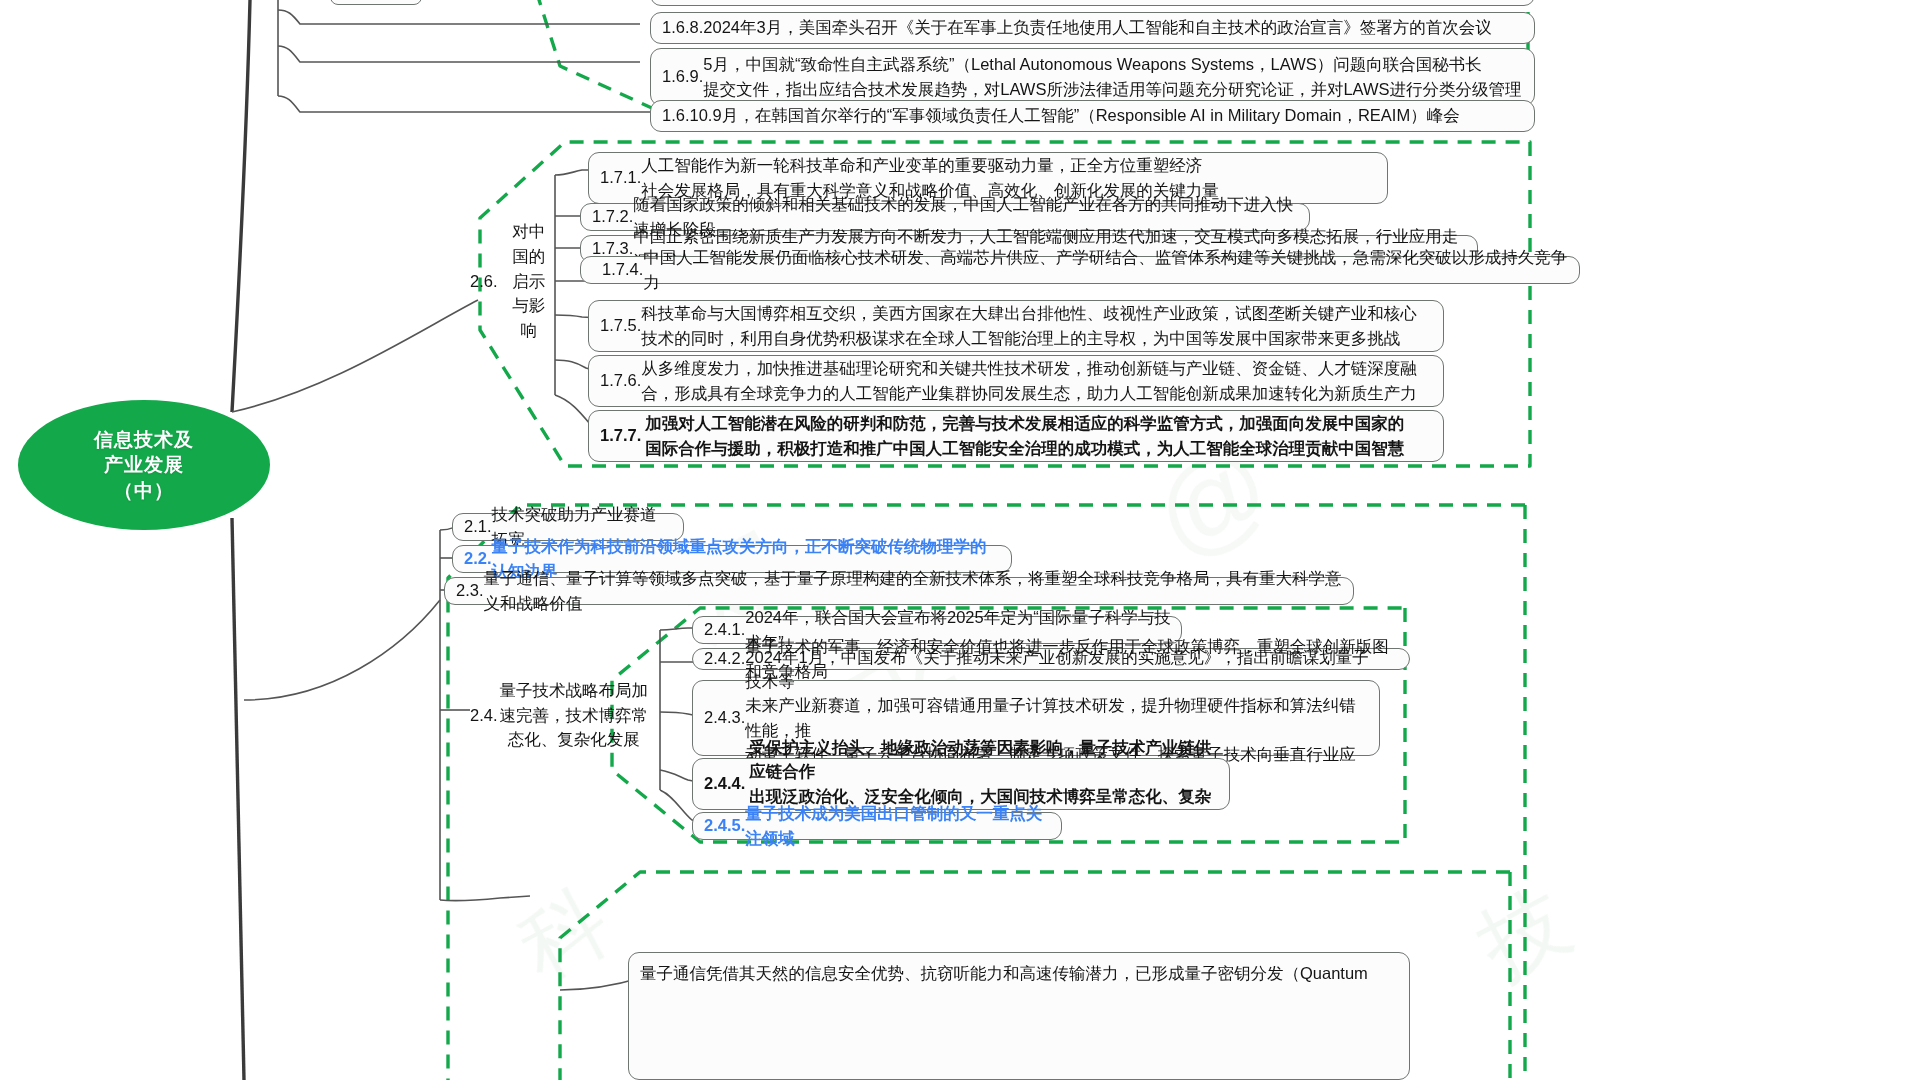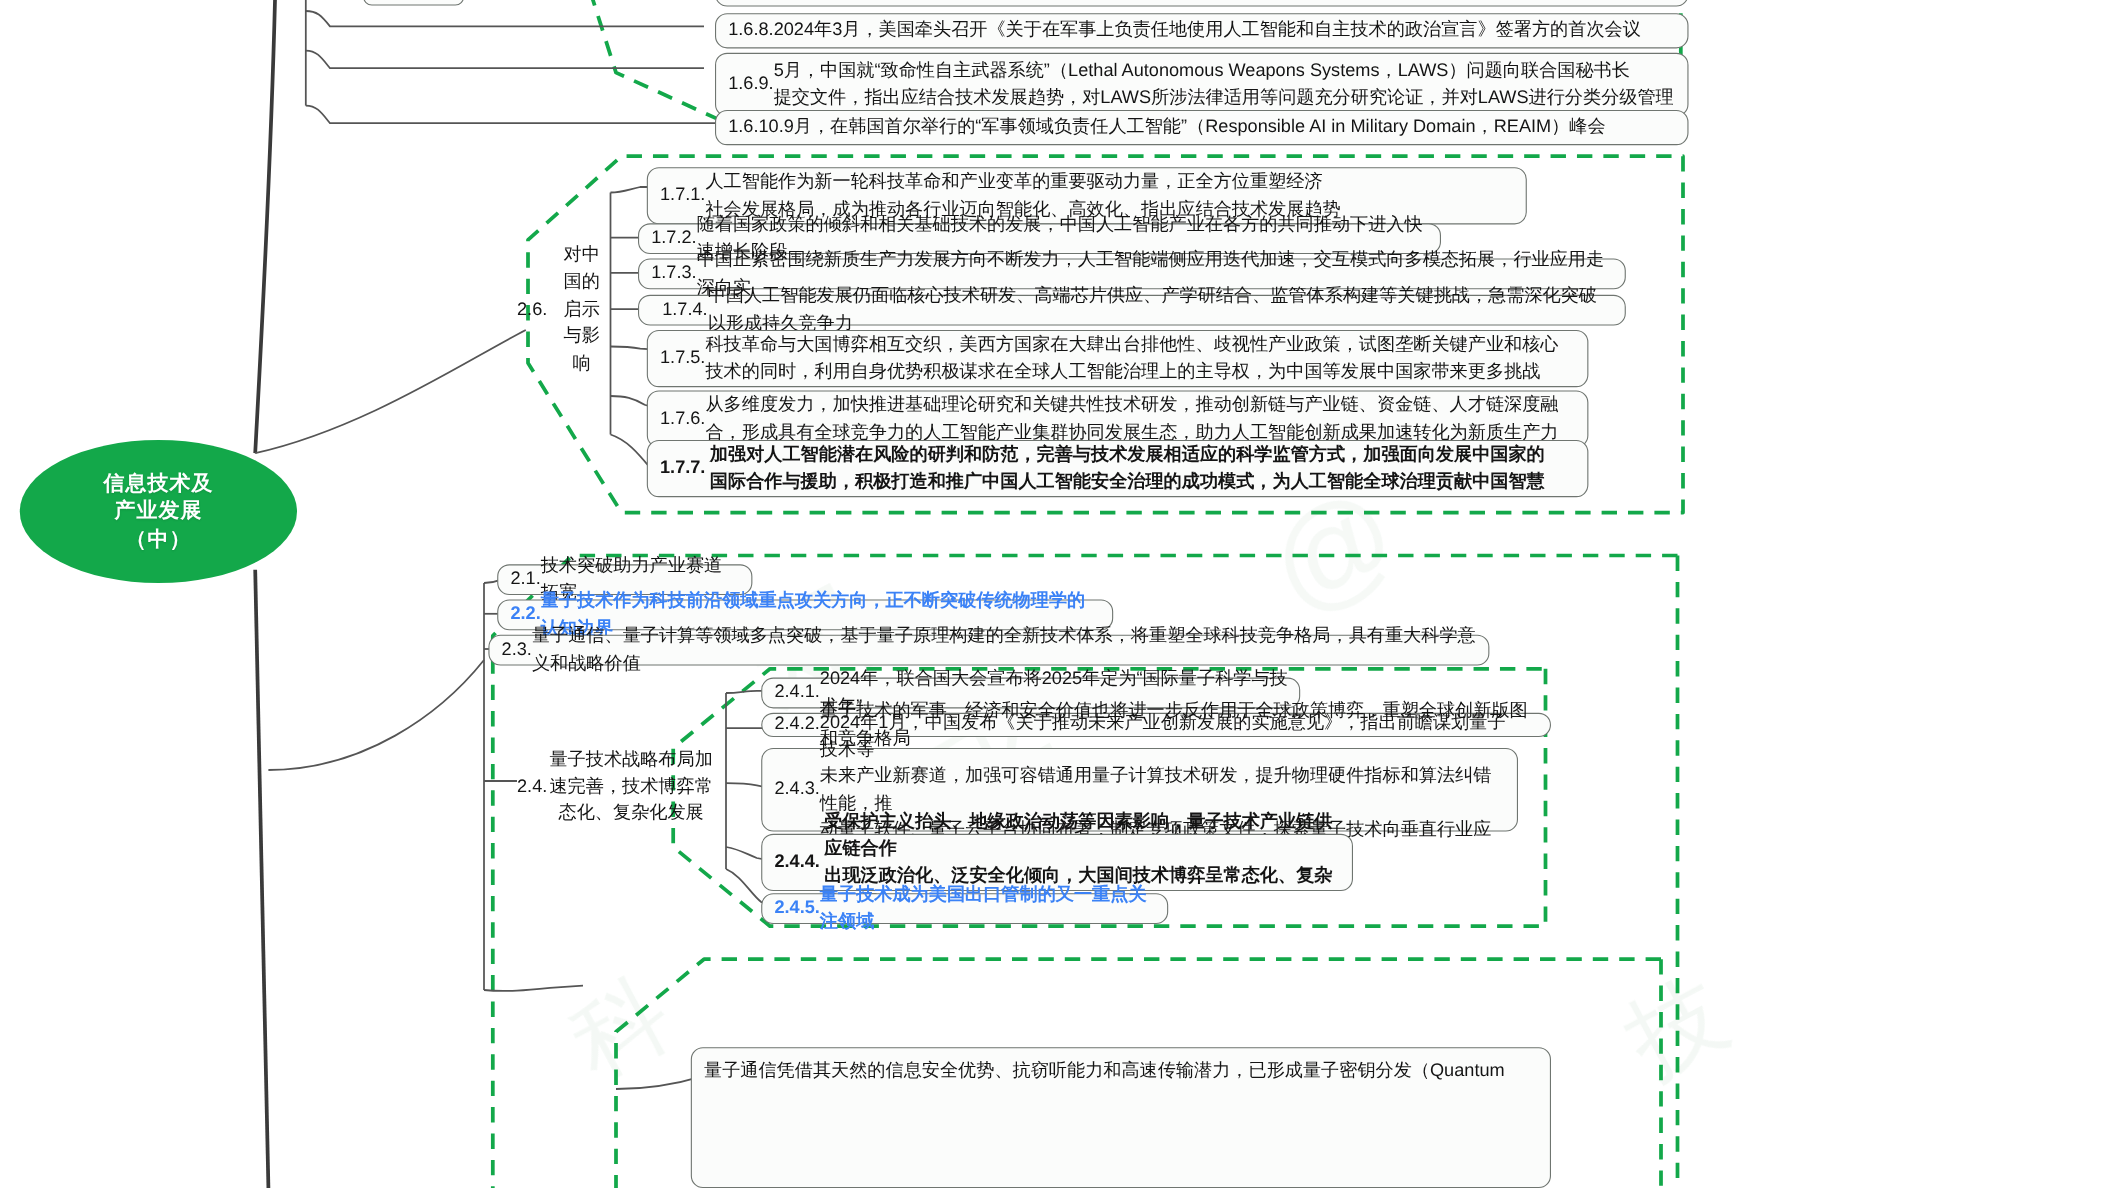--- a/index.html
+++ b/index.html
@@ -204,51 +204,51 @@
       <span class="txt" style="white-space:pre-line; text-align:center;">对中
 国的
 启示
 与影
 响</span>
     </div>
 
     <div class="box" style="left:588px; top:152px; width:800px; height:52px;">
       <span class="num">1.7.1.</span>
       <span class="txt">人工智能作为新一轮科技革命和产业变革的重要驱动力量，正全方位重塑经济
-社会发展格局，成为推动各行业迈向智能化、高效化、指出应结合技术发展趋势</span>
+社会发展格局，具有重大科学意义和战略价值、高效化、创新化发展的关键力量</span>
     </div>
 
     <div class="box" style="left:580px; top:203px; width:730px; height:28px;">
       <span class="num">1.7.2.</span>
       <span class="txt">随着国家政策的倾斜和相关基础技术的发展，中国人工智能产业在各方的共同推动下进入快速增长阶段</span>
     </div>
 
     <div class="box" style="left:580px; top:235px; width:898px; height:28px;">
       <span class="num">1.7.3.</span>
       <span class="txt">中国正紧密围绕新质生产力发展方向不断发力，人工智能端侧应用迭代加速，交互模式向多模态拓展，行业应用走深向实</span>
     </div>
 
-    <div class="box" style="left:580px; top:268px; width:898px; height:28px;padding-left:21px;">
+    <div class="box" style="left:580px; top:256px; width:1000px; height:28px;padding-left:21px;">
       <span class="num">1.7.4.</span>
       <span class="txt">中国人工智能发展仍面临核心技术研发、高端芯片供应、产学研结合、监管体系构建等关键挑战，急需深化突破以形成持久竞争力</span>
     </div>
 
     <div class="box" style="left:588px; top:300px; width:856px; height:52px;">
       <span class="num">1.7.5.</span>
       <span class="txt">科技革命与大国博弈相互交织，美西方国家在大肆出台排他性、歧视性产业政策，试图垄断关键产业和核心
 技术的同时，利用自身优势积极谋求在全球人工智能治理上的主导权，为中国等发展中国家带来更多挑战</span>
     </div>
 
     <div class="box" style="left:588px; top:355px; width:856px; height:52px;">
       <span class="num">1.7.6.</span>
       <span class="txt">从多维度发力，加快推进基础理论研究和关键共性技术研发，推动创新链与产业链、资金链、人才链深度融
 合，形成具有全球竞争力的人工智能产业集群协同发展生态，助力人工智能创新成果加速转化为新质生产力</span>
     </div>
 
-    <div class="box bold" style="left:588px; top:400px; width:856px; height:52px;">
+    <div class="box bold" style="left:588px; top:410px; width:856px; height:52px;">
       <span class="num" style="margin-right:4px;">1.7.7.</span>
       <span class="txt">加强对人工智能潜在风险的研判和防范，完善与技术发展相适应的科学监管方式，加强面向发展中国家的
 国际合作与援助，积极打造和推广中国人工智能安全治理的成功模式，为人工智能全球治理贡献中国智慧</span>
     </div>
 
     <div class="box" style="left:452px; top:513px; width:232px; height:28px;">
       <span class="num">2.1.</span>
       <span class="txt">技术突破助力产业赛道拓宽</span>
     </div>
 

